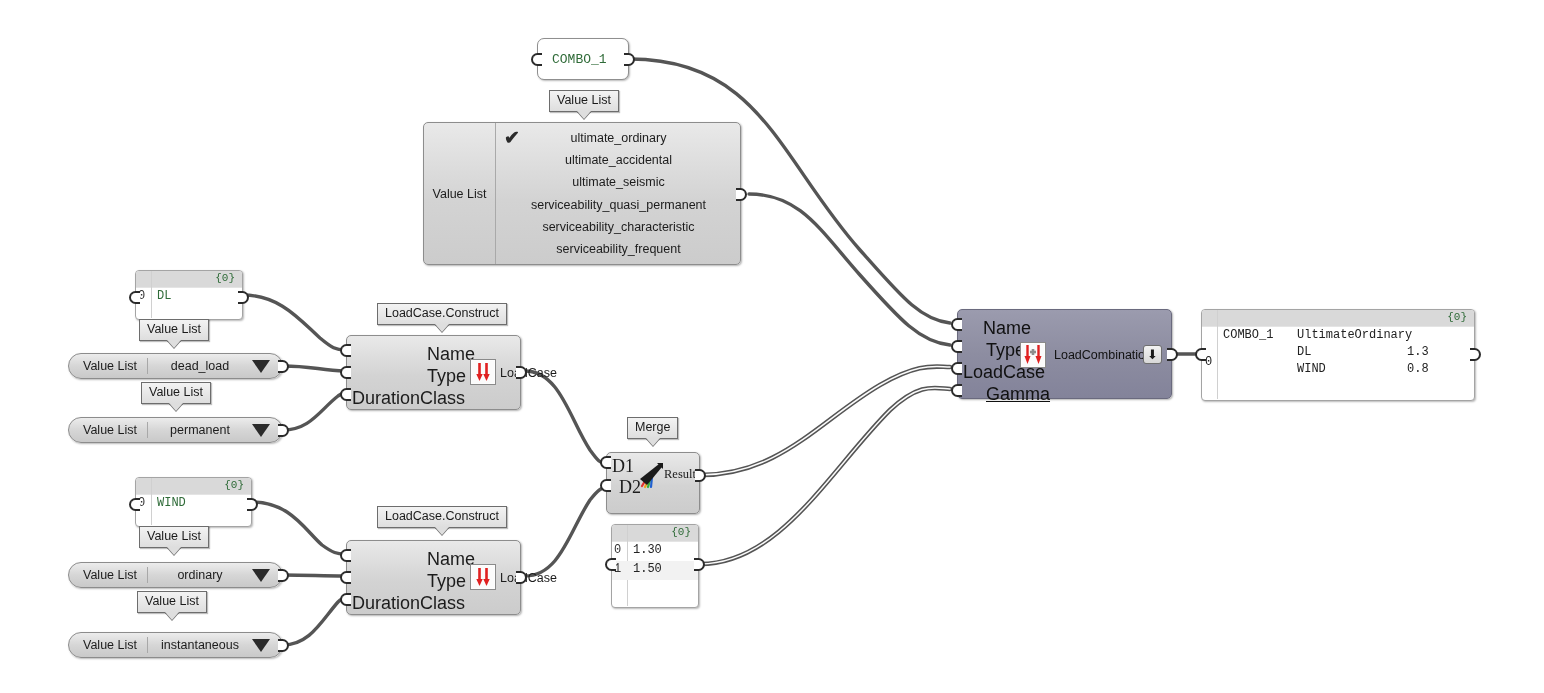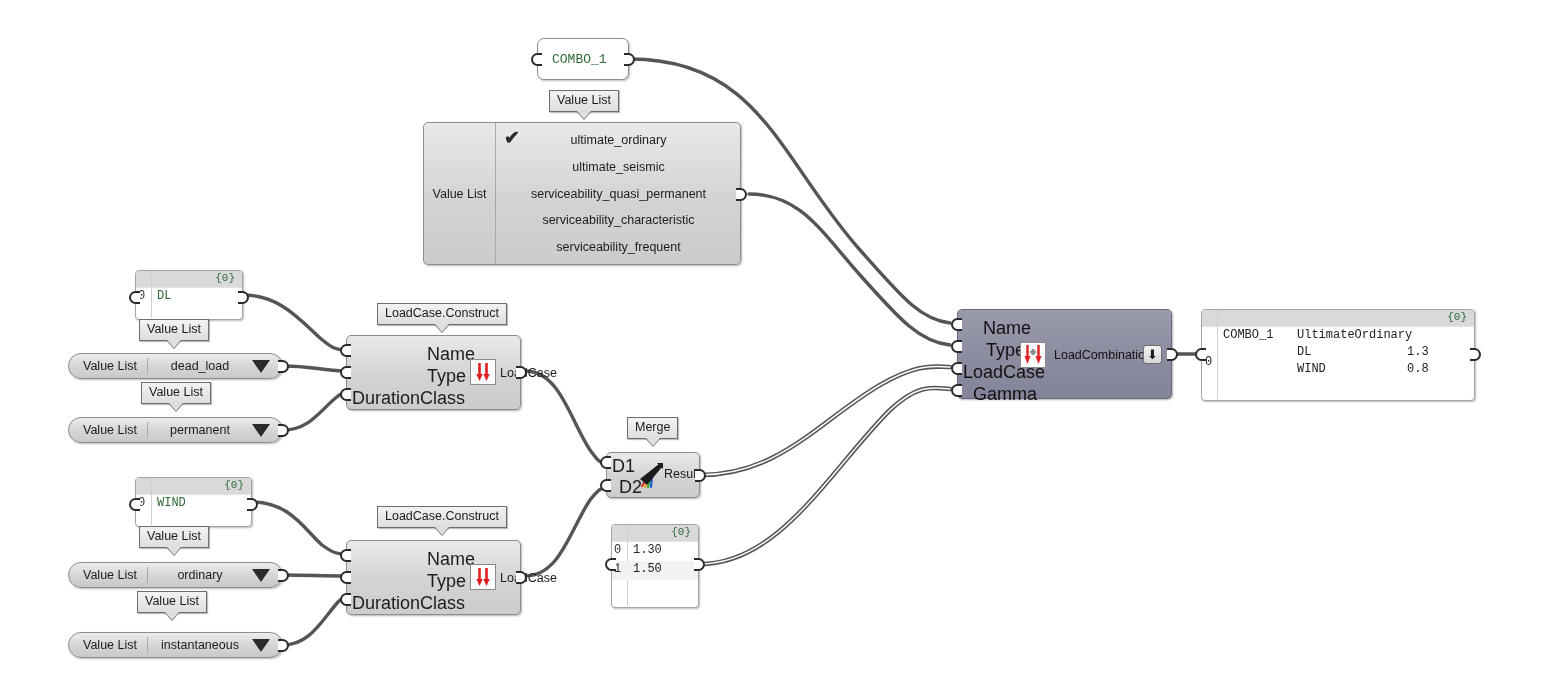--- a/index.html
+++ b/index.html
@@ -279,20 +279,21 @@
   <div class="tipwrap" style="left:549px; top:90px;">
     <div class="tip">Value List</div>
     <div class="tiparrow"></div>
   </div>
 
   <div class="node vlbig" style="left:423px; top:122px; width:318px; height:143px;">
     <div class="vlb-left">Value List</div>
     <div class="vlb-check">✔</div>
     <div class="vlb-items">
       <div class="vlb-item">ultimate_ordinary</div>
+      <div class="vlb-item">ultimate_accidental</div>
       <div class="vlb-item">ultimate_seismic</div>
       <div class="vlb-item">serviceability_quasi_permanent</div>
       <div class="vlb-item">serviceability_characteristic</div>
       <div class="vlb-item">serviceability_frequent</div>
     </div>
     <span class="port out" style="top:65px;"></span>
   </div>
 
   <div class="watch" style="left:135px; top:270px; width:108px; height:50px;">
     <div class="whdr">
@@ -419,21 +420,21 @@
     <span class="port in" style="top:8px;"></span>
     <span class="port in" style="top:30px;"></span>
     <span class="port in" style="top:52px;"></span>
     <span class="port out" style="top:30px;"></span>
   </div>
 
   <div class="tipwrap" style="left:627px; top:417px;">
     <div class="tip">Merge</div>
     <div class="tiparrow"></div>
   </div>
-  <div class="node fnode" style="left:606px; top:452px; width:94px; height:46px;">
+  <div class="node fnode" style="left:606px; top:452px; width:94px; height:62px;font-family:Liberation Serif, serif;">
     <span class="inlbl" style="left:5px; top:3px;">D1</span>
     <span class="inlbl" style="left:12px; top:24px;">D2</span>
     <span style="position:absolute; left:28px; top:8px;">
       <svg width="30" height="30" viewBox="0 0 30 30">
         <g stroke-width="2.2" stroke-linecap="round">
           <line x1="7" y1="25" x2="13" y2="15" stroke="#e03030"></line>
           <line x1="10" y1="26" x2="15" y2="16" stroke="#f0a020"></line>
           <line x1="13" y1="26" x2="16" y2="16" stroke="#30b040"></line>
           <line x1="16" y1="26" x2="17" y2="16" stroke="#2060d0"></line>
         </g>
@@ -463,21 +464,21 @@
       </div>
     </div>
     <span class="port in" style="top:33px;"></span>
     <span class="port out" style="top:33px;"></span>
   </div>
 
   <div class="node fnode selected" style="left:957px; top:309px; width:215px; height:90px;">
     <span class="inlbl" style="left:25px; top:8px;">Name</span>
     <span class="inlbl" style="left:28px; top:30px;">Type</span>
     <span class="inlbl" style="left:5px; top:52px;">LoadCase</span>
-    <span class="inlbl" style="left:15px; top:74px;">Gamma</span>
+    <span class="inlbl" style="left:28px; top:74px;text-decoration:underline;">Gamma</span>
     <span class="icon-box" style="left:62px; top:32px;">
       <svg width="24" height="24" viewBox="0 0 24 24">
         <g stroke="#e02020" stroke-width="2.4" fill="none">
           <line x1="6.5" y1="2" x2="6.5" y2="14"></line>
           <line x1="17.5" y1="2" x2="17.5" y2="14"></line>
         </g>
         <polygon points="3.5,13 9.5,13 6.5,21" fill="#e02020"></polygon>
         <polygon points="14.5,13 20.5,13 17.5,21" fill="#e02020"></polygon>
         <g stroke="#8d8d8d" stroke-width="2.6">
           <line x1="9" y1="9" x2="15" y2="9"></line>

